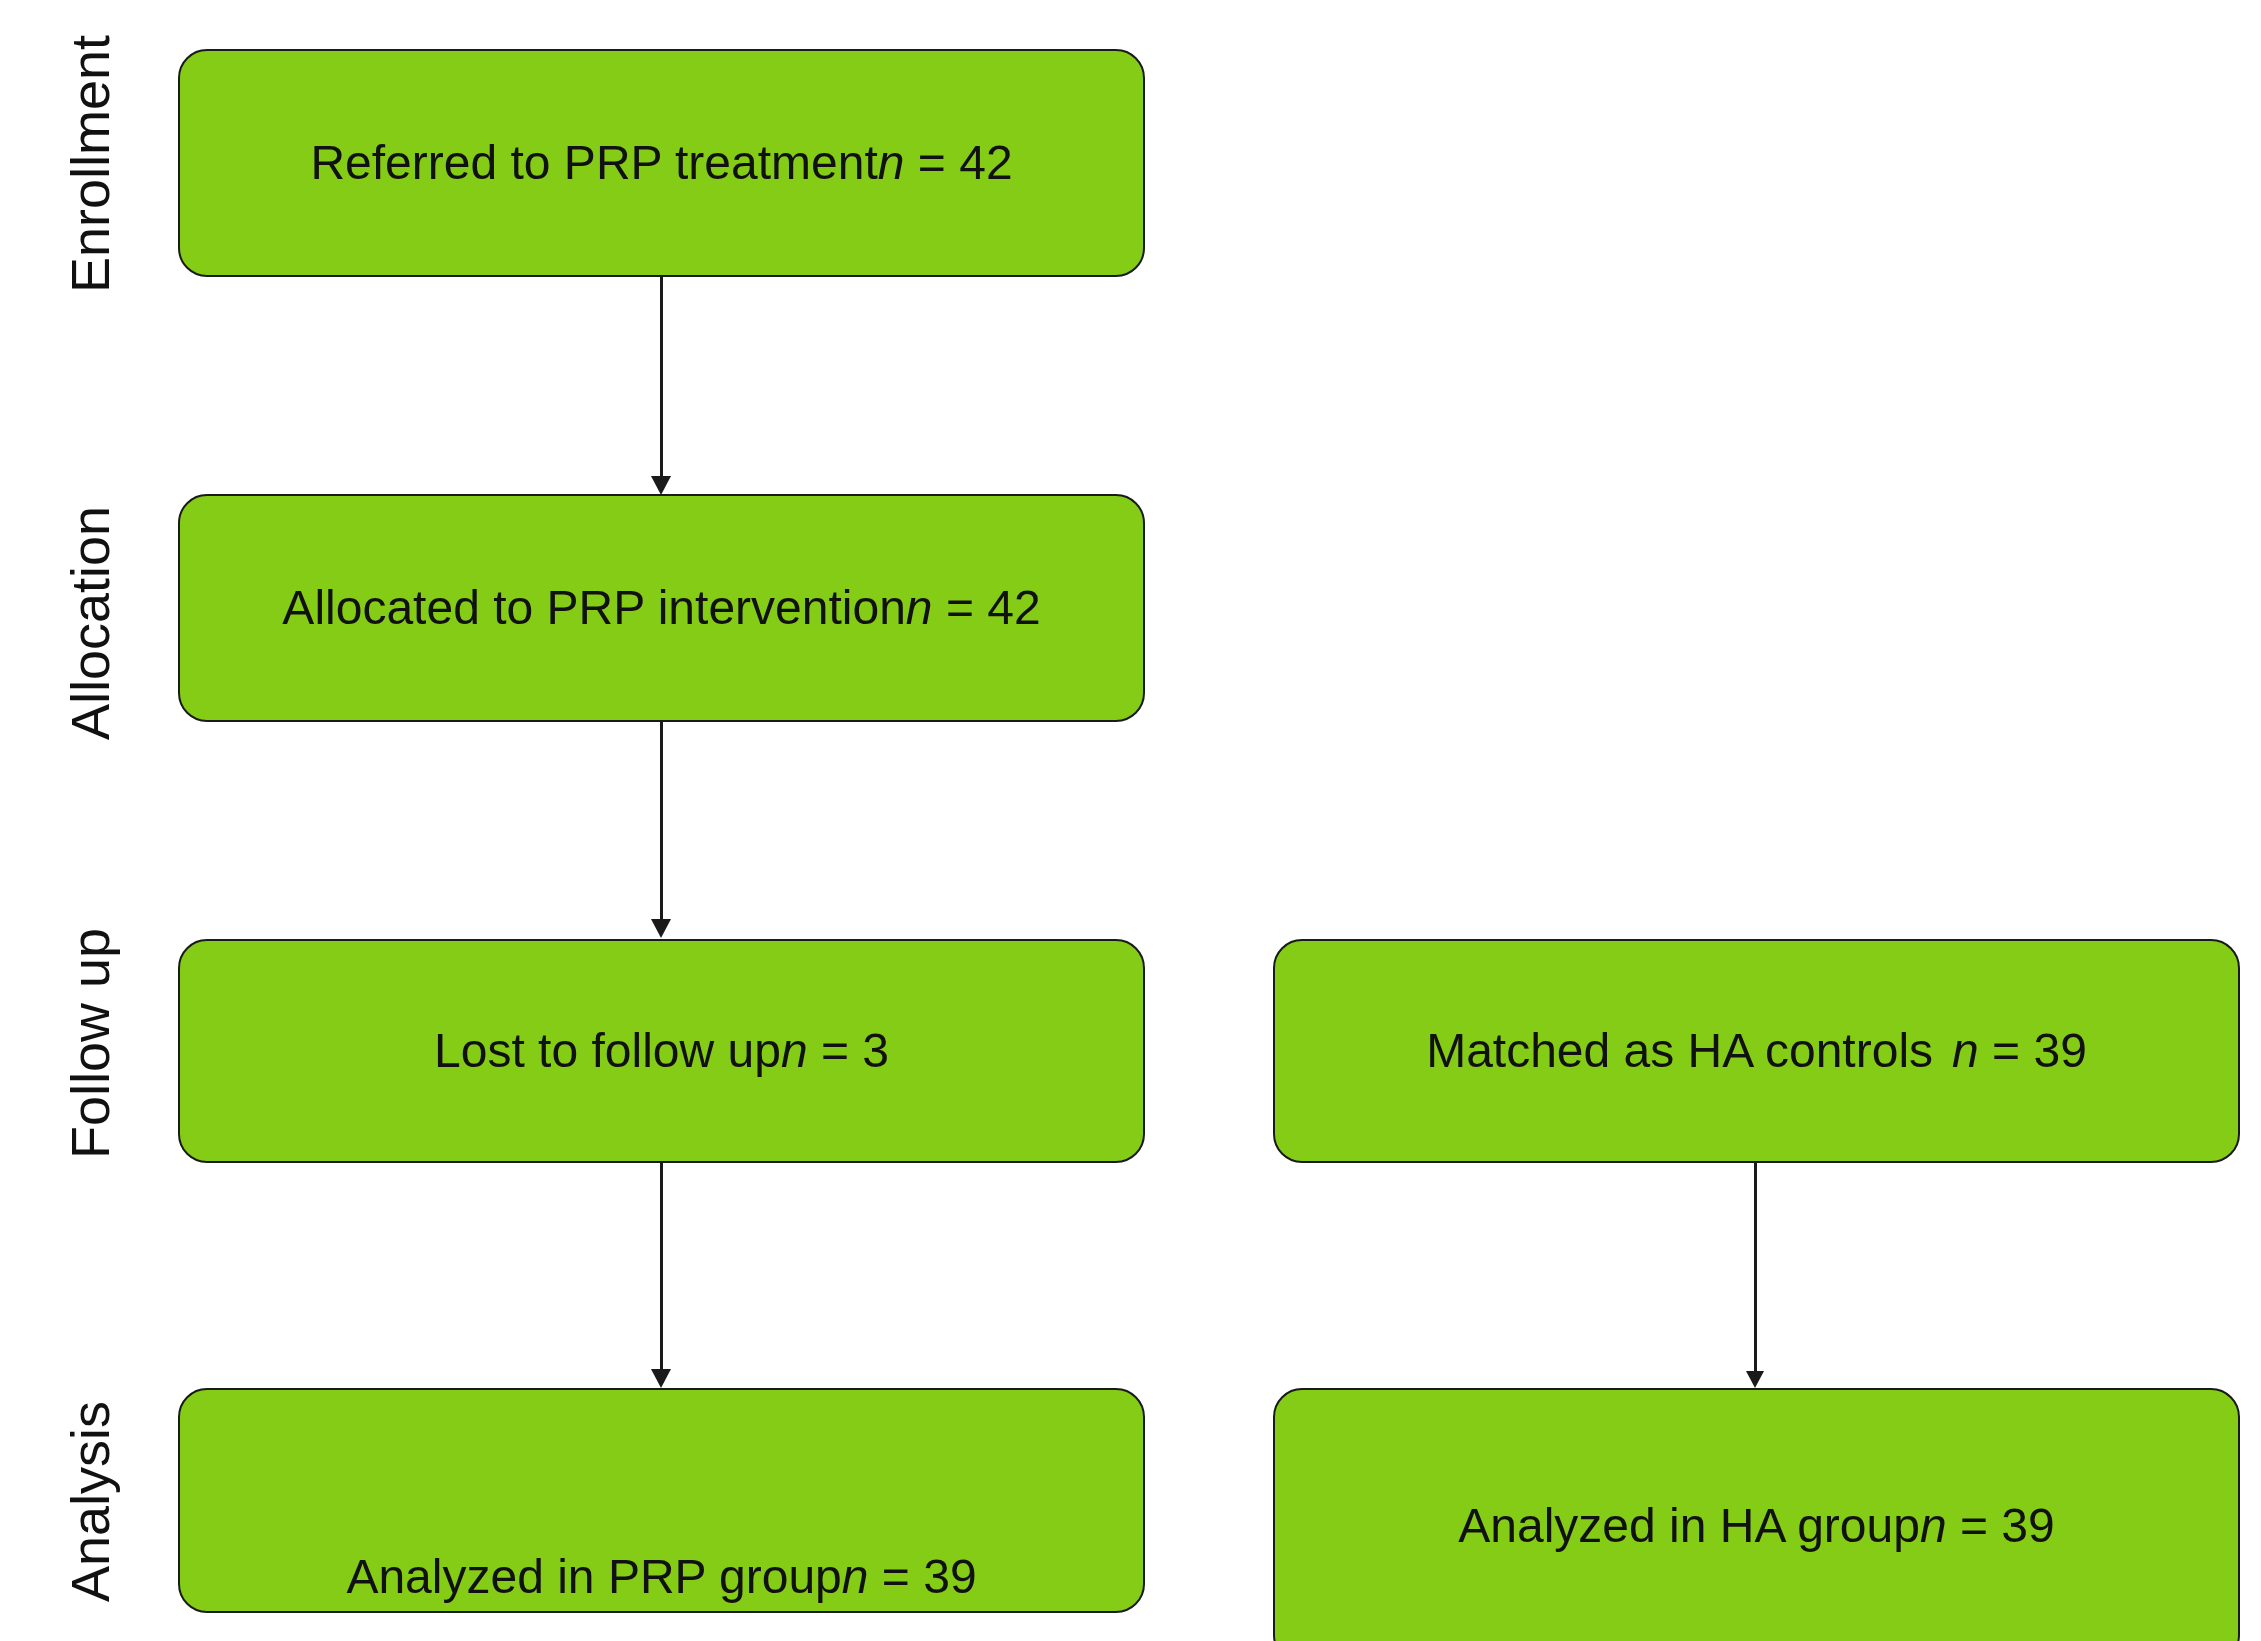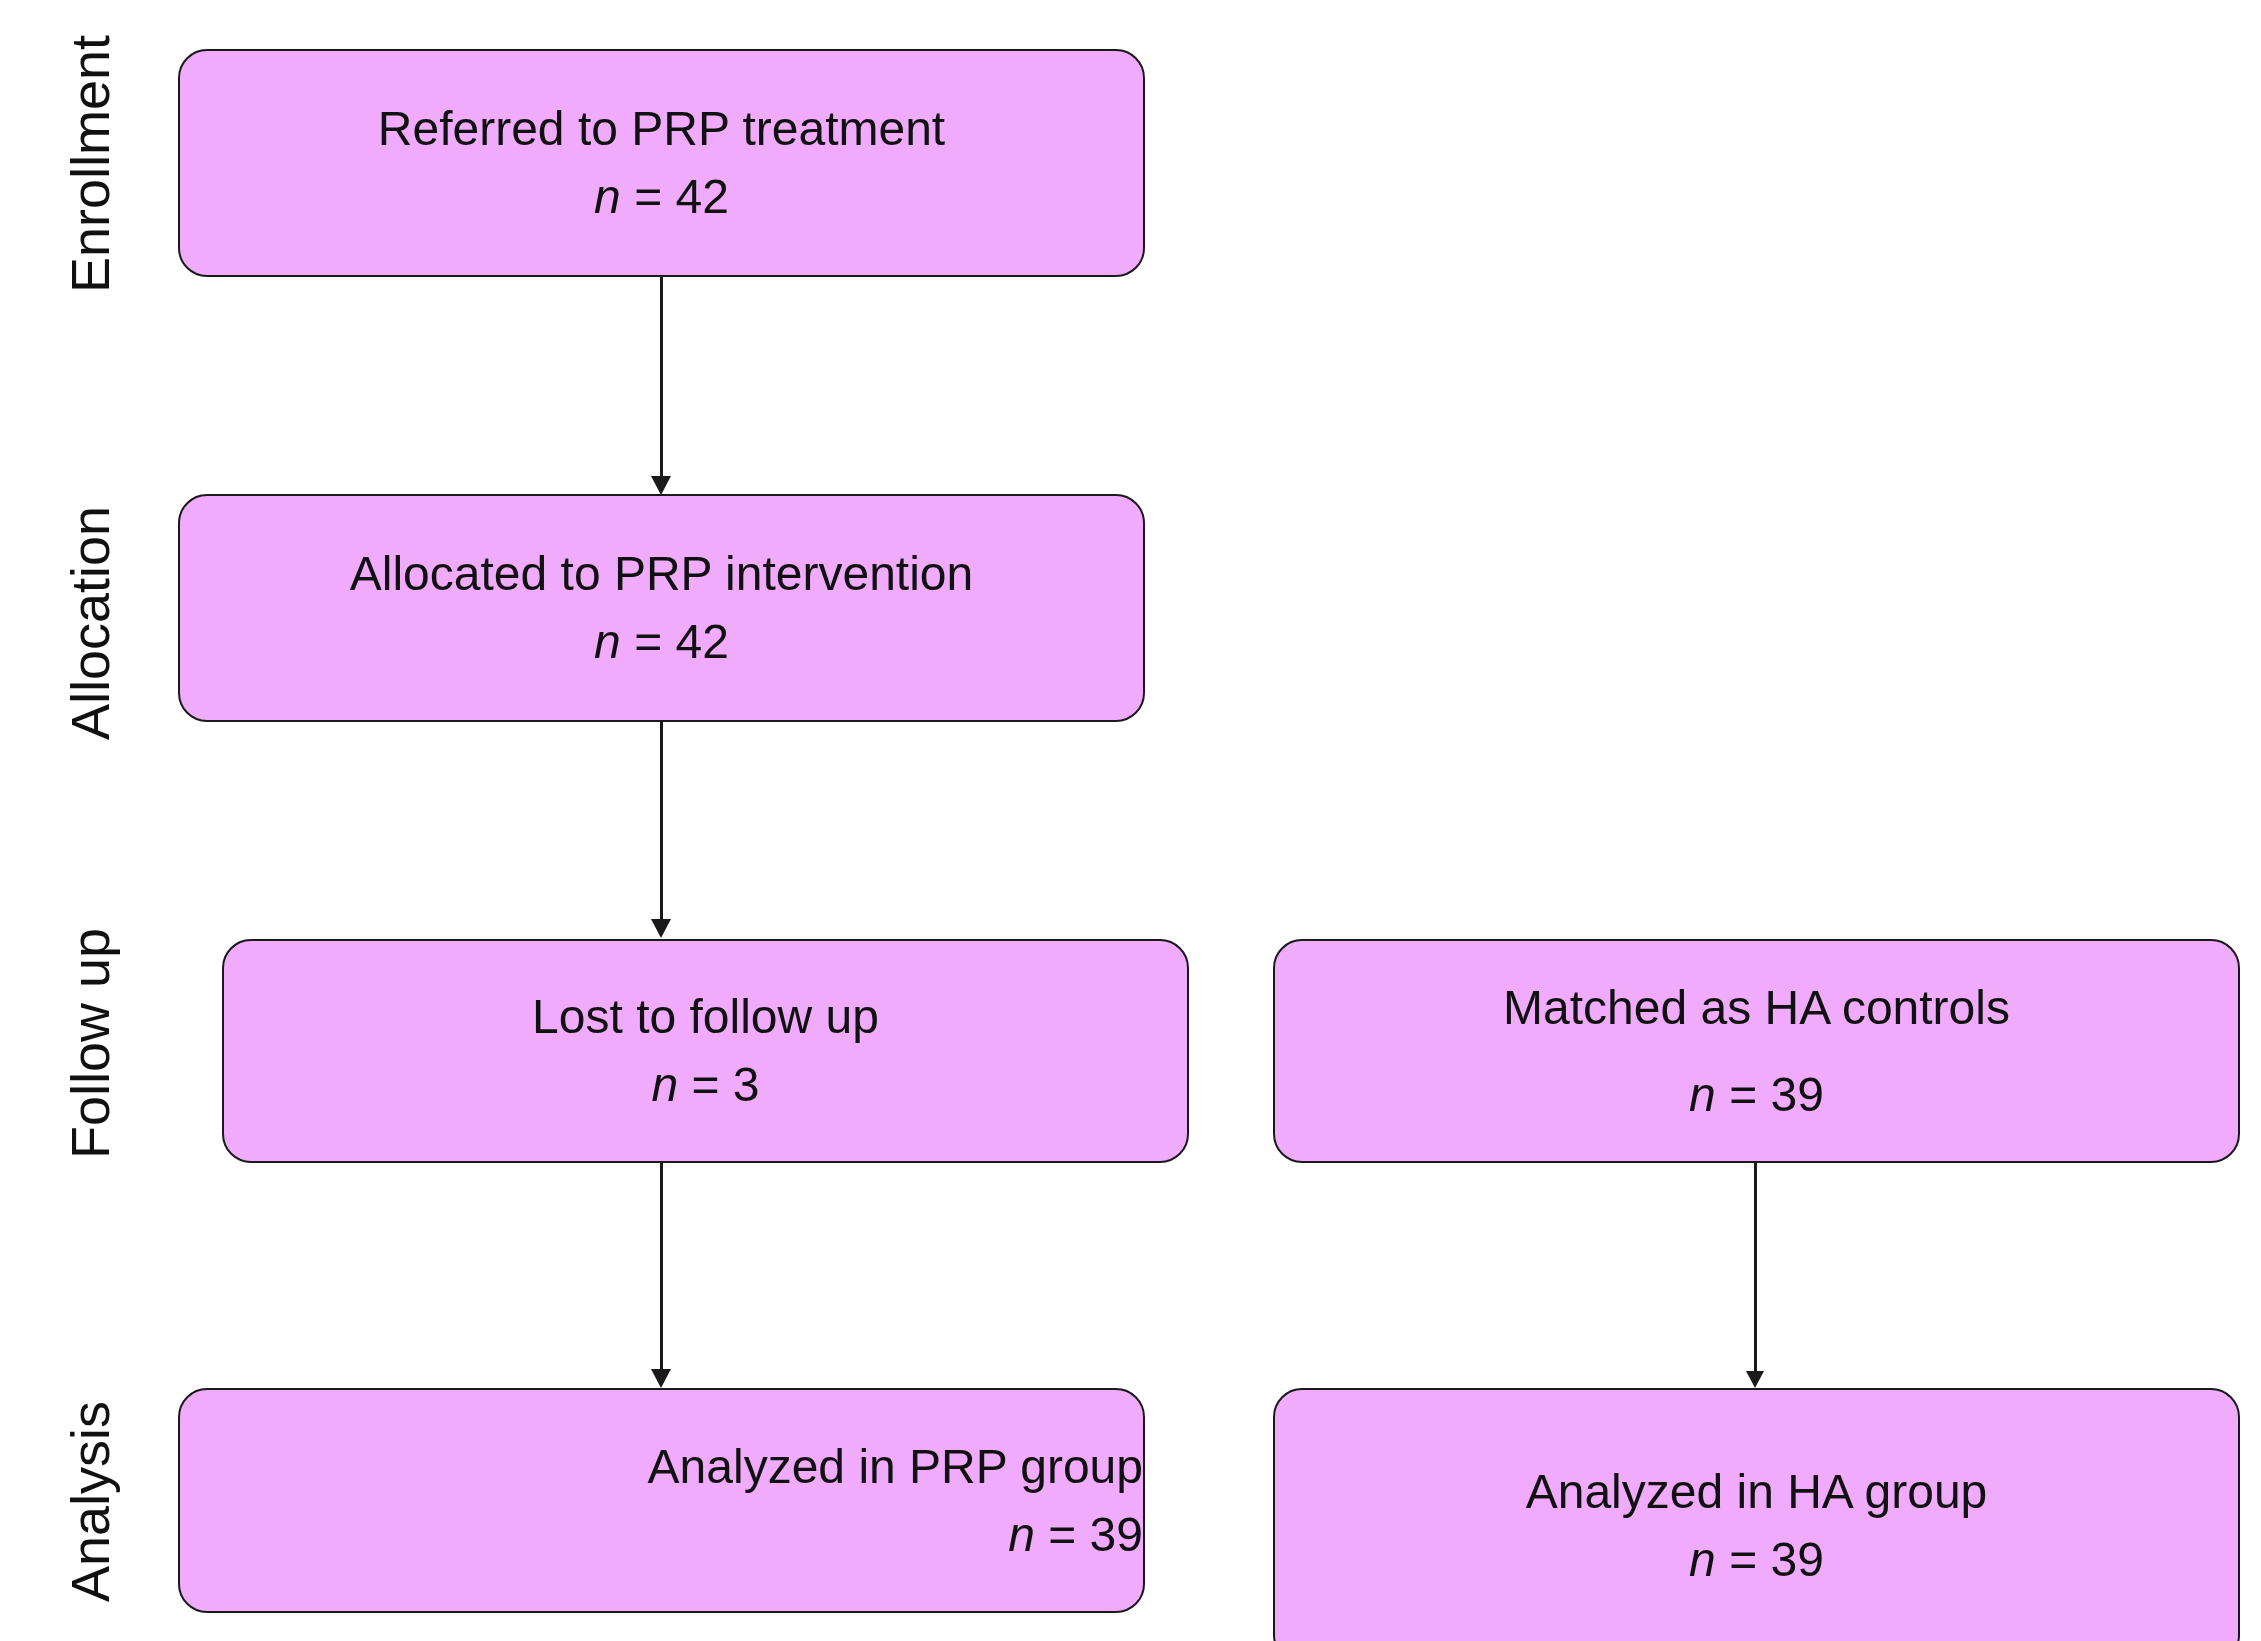--- a/index.html
+++ b/index.html
@@ -37,23 +37,23 @@
     color: #111111;
     font-weight: 400;
   }
 
   
   .flow-box {
     position: absolute;
     box-sizing: border-box;
     border: 2.5px solid #1a1a1a;
     border-radius: 29px;
-    background: #f0abfc;
+    background: #84cc16;
     display: flex;
-    flex-direction: column;
+    flex-direction: row;
     align-items: center;
     justify-content: center;
   }
   .box-line {
     font-size: 48px;
     line-height: 68px;
     text-align: center;
     white-space: nowrap;
     color: #111111;
   }
@@ -131,21 +131,21 @@
     <div class="box-line">
       <span class="nvar">n</span><span> = </span><span>42</span>
     </div>
   </div>
 
   <div class="arrow" style="left:652px; top:722px; width:19px; height:216px;">
     <div class="shaft" style="height:198px;"></div>
     <div class="head"></div>
   </div>
 
-  <div class="flow-box" style="left:178px; top:939px; width:967px; height:224px;margin-left:44px;">
+  <div class="flow-box" style="left:178px; top:939px; width:967px; height:224px;">
     <div class="box-line">Lost to follow up</div>
     <div class="box-line">
       <span class="nvar">n</span><span> = </span><span>3</span>
     </div>
   </div>
 
   <div class="flow-box" style="left:1273px; top:939px; width:967px; height:224px;gap:19px;">
     <div class="box-line">Matched as HA controls</div>
     <div class="box-line">
       <span class="nvar">n</span><span> = </span><span>39</span>

